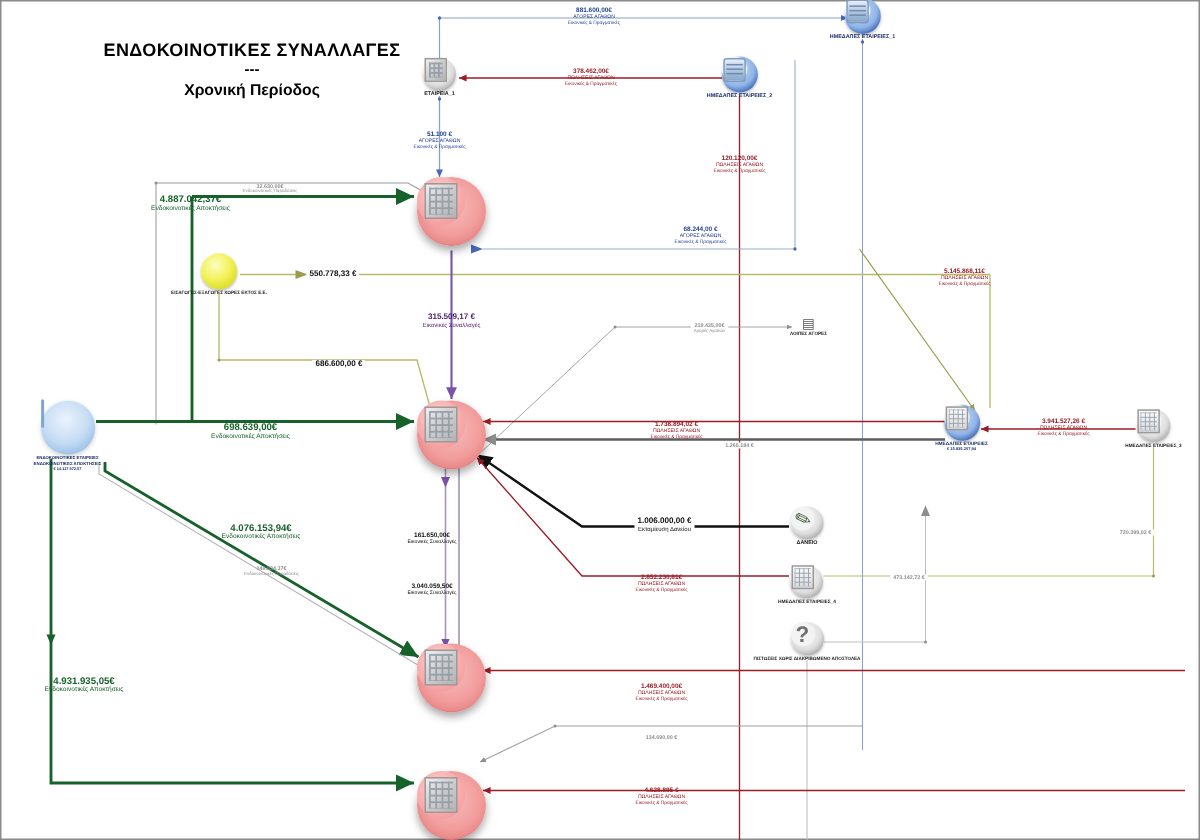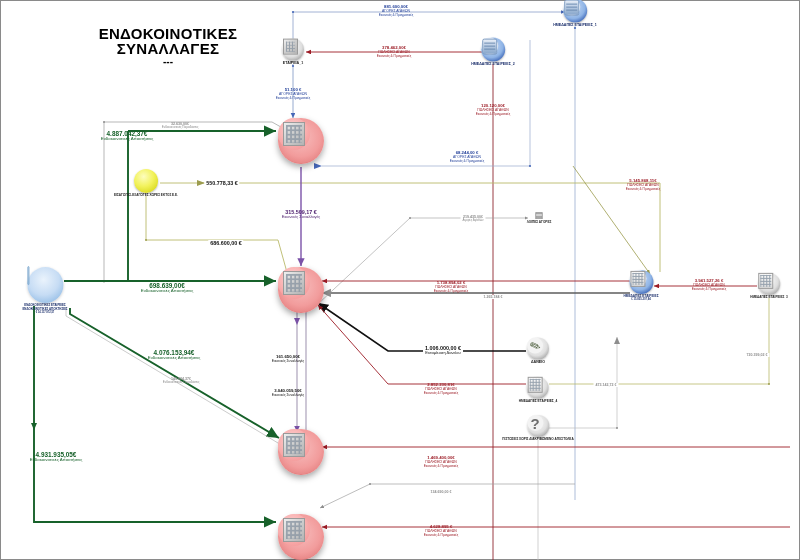--- a/index.html
+++ b/index.html
@@ -2,21 +2,21 @@
 <html><head>
 <meta charset="utf-8">
 <style>
   html,body{margin:0;padding:0;background:#ffffff;}
   body{font-family:"Liberation Sans",sans-serif;}
   #canvas{position:relative;width:800px;height:560px;background:#fff;overflow:hidden;}
   #border{position:absolute;left:0;top:0;width:800px;height:560px;box-sizing:border-box;border:1px solid #8a8a8a;}
   svg.edges{position:absolute;left:0;top:0;width:800px;height:560px;}
 
   .title-block{position:absolute;left:48px;top:26px;width:240px;text-align:center;color:#000;}
-  .title-main{font-size:15px;font-weight:bold;letter-spacing:.3px;line-height:15px;}
+  .title-main{font-size:12px;font-weight:bold;letter-spacing:.3px;line-height:15px;}
   .title-dash{font-size:10px;font-weight:bold;line-height:12px;}
   .title-sub{font-size:10.5px;font-weight:bold;line-height:14px;}
 
   .node{position:absolute;transform:translate(-50%,-50%);display:flex;flex-direction:column;
          align-items:center;}
   .node .glyph{position:relative;display:block;}
   .node .cap{margin-top:1px;text-align:center;white-space:nowrap;line-height:1.05;}
 
   
   .ring-red{width:46px;height:46px;border-radius:50%;
@@ -205,20 +205,21 @@
       <path d="M575,484 L370,484 L320,508" stroke="#a0a0a0" stroke-width="0.7" marker-end="url(#ar-grey)"></path>
       <circle cx="370" cy="484" r="1" fill="#8d8d8d" stroke="none"></circle>
 
       <path d="M790,527 L322,527" stroke="#9c1b25" stroke-width="0.9" marker-end="url(#ar-red)"></path>
     </g>
   </svg>
 
   <div class="title-block">
     <div class="title-main">ΕΝΔΟΚΟΙΝΟΤΙΚΕΣ ΣΥΝΑΛΛΑΓΕΣ</div>
     <div class="title-dash">---</div>
+    <div class="title-sub">Χρονική Περίοδος</div>
   </div>
 
   <div class="node" style="left:293px;top:52px">
     <span class="glyph ring-grey">
         <span class="inner">
           <span class="bldg-sm bldg"></span>
         </span>
       </span>
     <span class="cap cap-dark">ΕΤΑΙΡΕΙΑ_1</span>
   </div>

